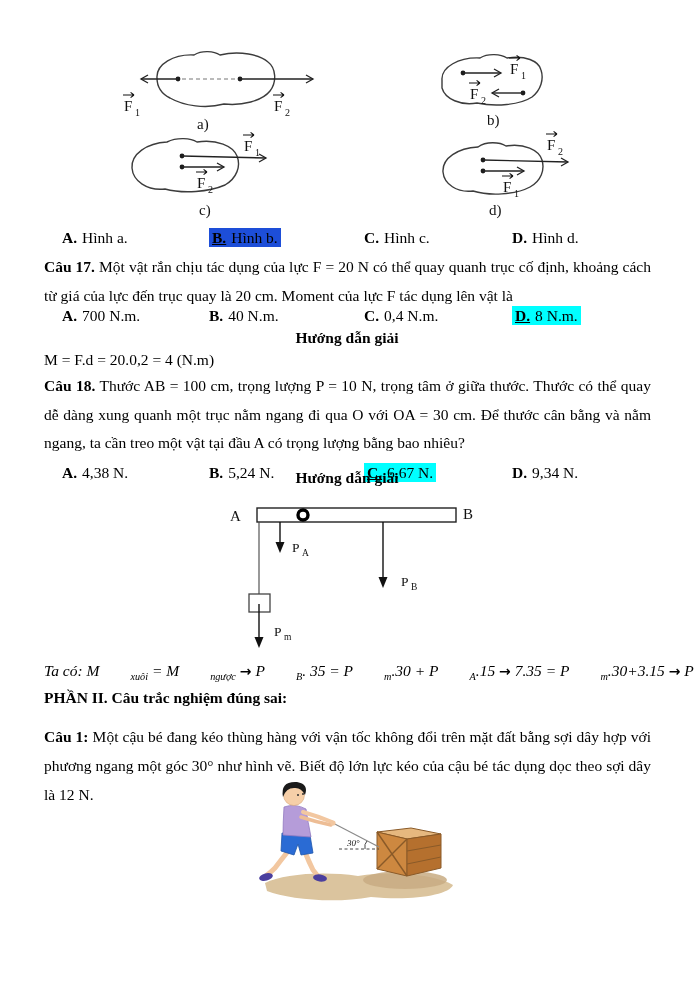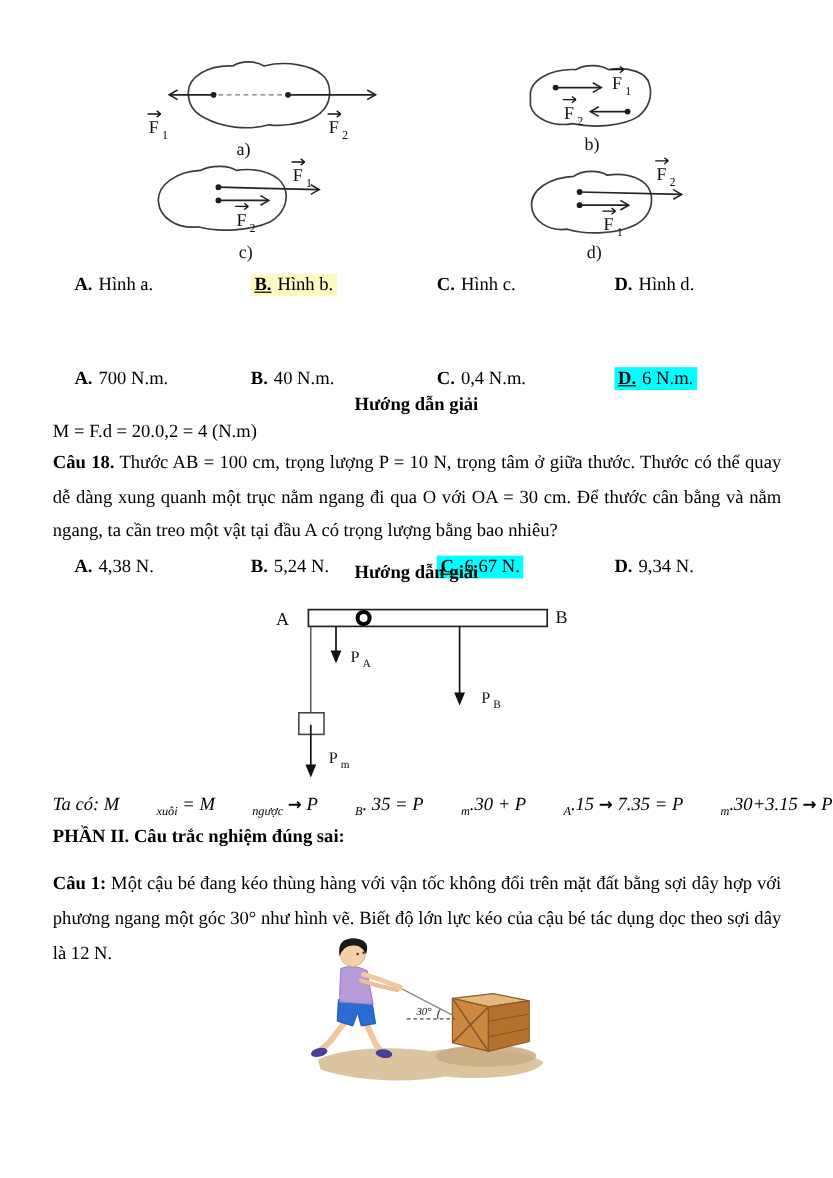--- a/index.html
+++ b/index.html
@@ -133,31 +133,32 @@
     <g>
       <path class="vbar" d="M77,48 h11 m0,0 l-3.4,-2.6 m3.4,2.6 l-3.4,2.6"></path>
       <text class="flbl" x="78" y="64">F</text>
       <text class="fsub" x="89" y="69">1</text>
     </g>
     <text class="fcap" x="64" y="87">d)</text>
   </svg>
 
   <div class="mcq-row" style="top:229px">
     <span class="opt" style="left:62px"><span class="letter">A.</span><span class="otext">Hình a.</span></span>
-    <span class="opt" style="left:209px"><span class="hl" style="background: #fef9c3;"><span class="letter u">B.</span><span class="otext">Hình b.</span></span></span>
+    <span class="opt" style="left:209px"><span class="hl" style="background: #1d4ed8;"><span class="letter u">B.</span><span class="otext">Hình b.</span></span></span>
     <span class="opt" style="left:364px"><span class="letter">C.</span><span class="otext">Hình c.</span></span>
     <span class="opt" style="left:512px"><span class="letter">D.</span><span class="otext">Hình d.</span></span>
   </div>
 
+  <div class="para" style="top:252px"><span class="bold">Câu 17.</span><span> Một vật rắn chịu tác dụng của lực F = 20 N có thể quay quanh trục cố định, khoảng cách từ giá của lực đến trục quay là 20 cm. Moment của lực F tác dụng lên vật là</span></div>
 
   <div class="mcq-row" style="top:307px">
     <span class="opt" style="left:62px"><span class="letter">A.</span><span class="otext">700 N.m.</span></span>
     <span class="opt" style="left:209px"><span class="letter">B.</span><span class="otext">40 N.m.</span></span>
     <span class="opt" style="left:364px"><span class="letter">C.</span><span class="otext">0,4 N.m.</span></span>
-    <span class="opt" style="left:512px"><span class="hl" style="background: rgb(0, 255, 255);"><span class="letter u">D.</span><span class="otext">6 N.m.</span></span></span>
+    <span class="opt" style="left:512px"><span class="hl" style="background: rgb(0, 255, 255);"><span class="letter u">D.</span><span class="otext">8 N.m.</span></span></span>
   </div>
 
   <div class="center-bold" style="top:329px">Hướng dẫn giải</div>
   <div class="left-line" style="top:351px">M = F.d = 20.0,2 = 4 (N.m)</div>
 
   <div class="para tight" style="top:372px"><span class="bold">Câu 18.</span><span> Thước AB = 100 cm, trọng lượng P = 10 N, trọng tâm ở giữa thước. Thước có thể quay dễ dàng xung quanh một trục nằm ngang đi qua O với OA = 30 cm. Để thước cân bằng và nằm ngang, ta cần treo một vật tại đầu A có trọng lượng bằng bao nhiêu?</span></div>
 
   <div class="mcq-row" style="top:464px">
     <span class="opt" style="left:62px"><span class="letter">A.</span><span class="otext">4,38 N.</span></span>
     <span class="opt" style="left:209px"><span class="letter">B.</span><span class="otext">5,24 N.</span></span>

